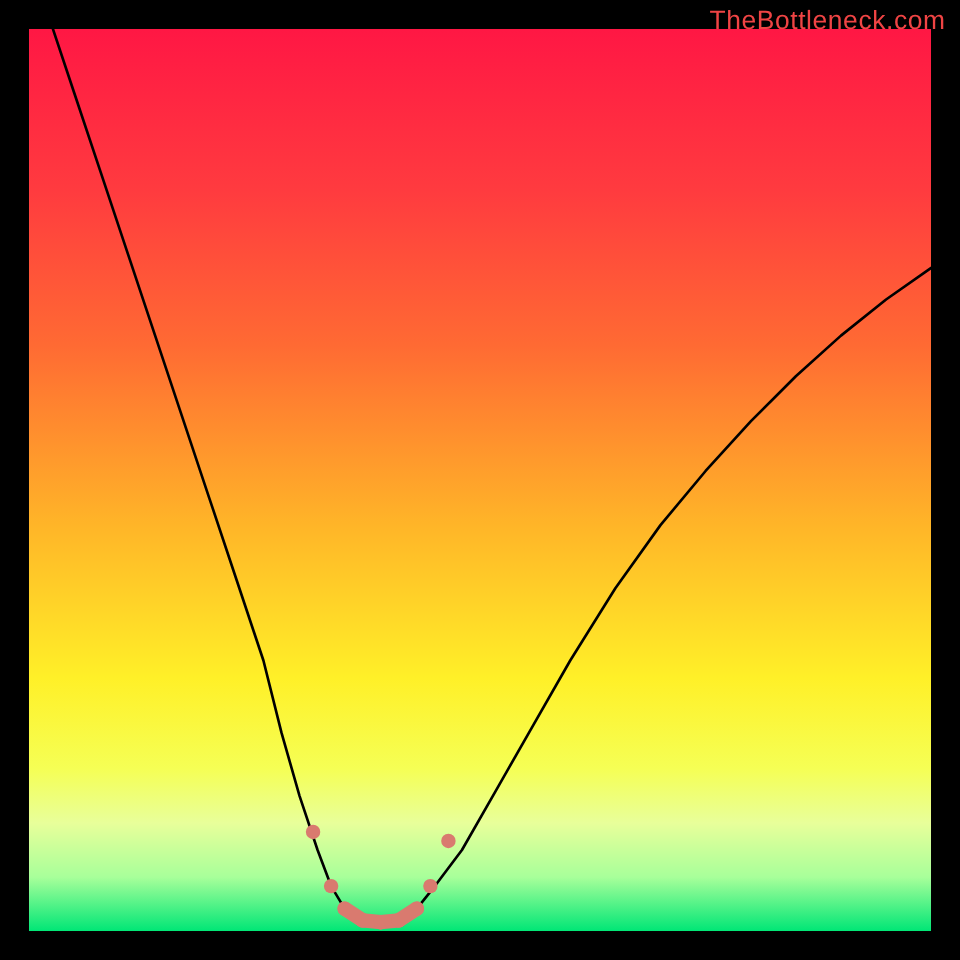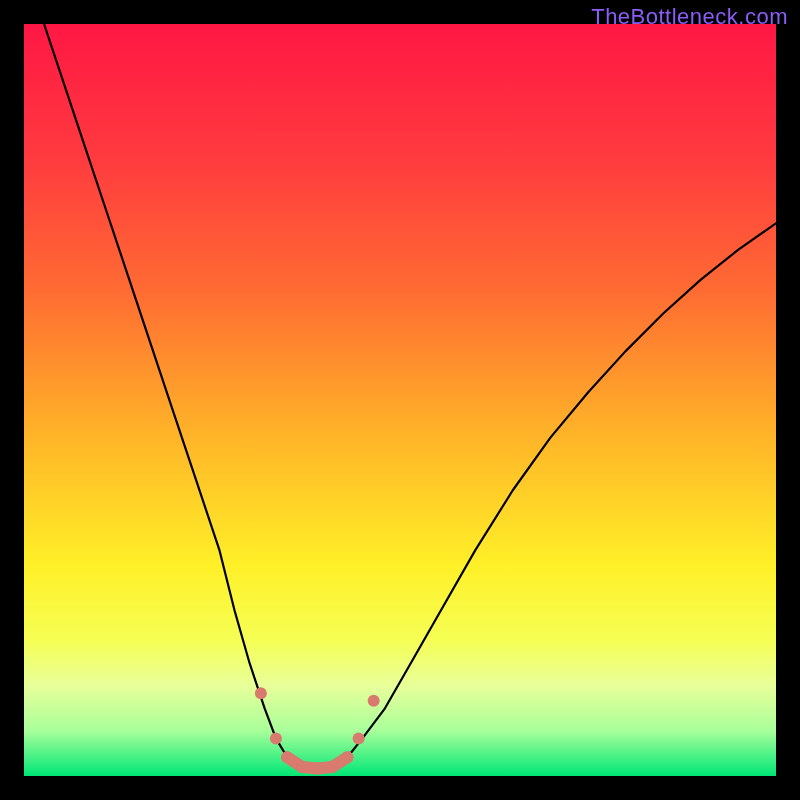--- a/index.html
+++ b/index.html
@@ -14,21 +14,21 @@
   .outer {
     position: relative;
     width: 800px;
     height: 800px;
     background: #000000;
   }
   .watermark {
     position: absolute;
     top: 4px;
     right: 12px;
-    color: #8b5cf6;
+    color: #ef4444;
     font-size: 22px;
     font-weight: 500;
     letter-spacing: 0.5px;
     z-index: 20;
     user-select: none;
   }
   .plot {
     position: absolute;
     left: 24px;
     top: 24px;

